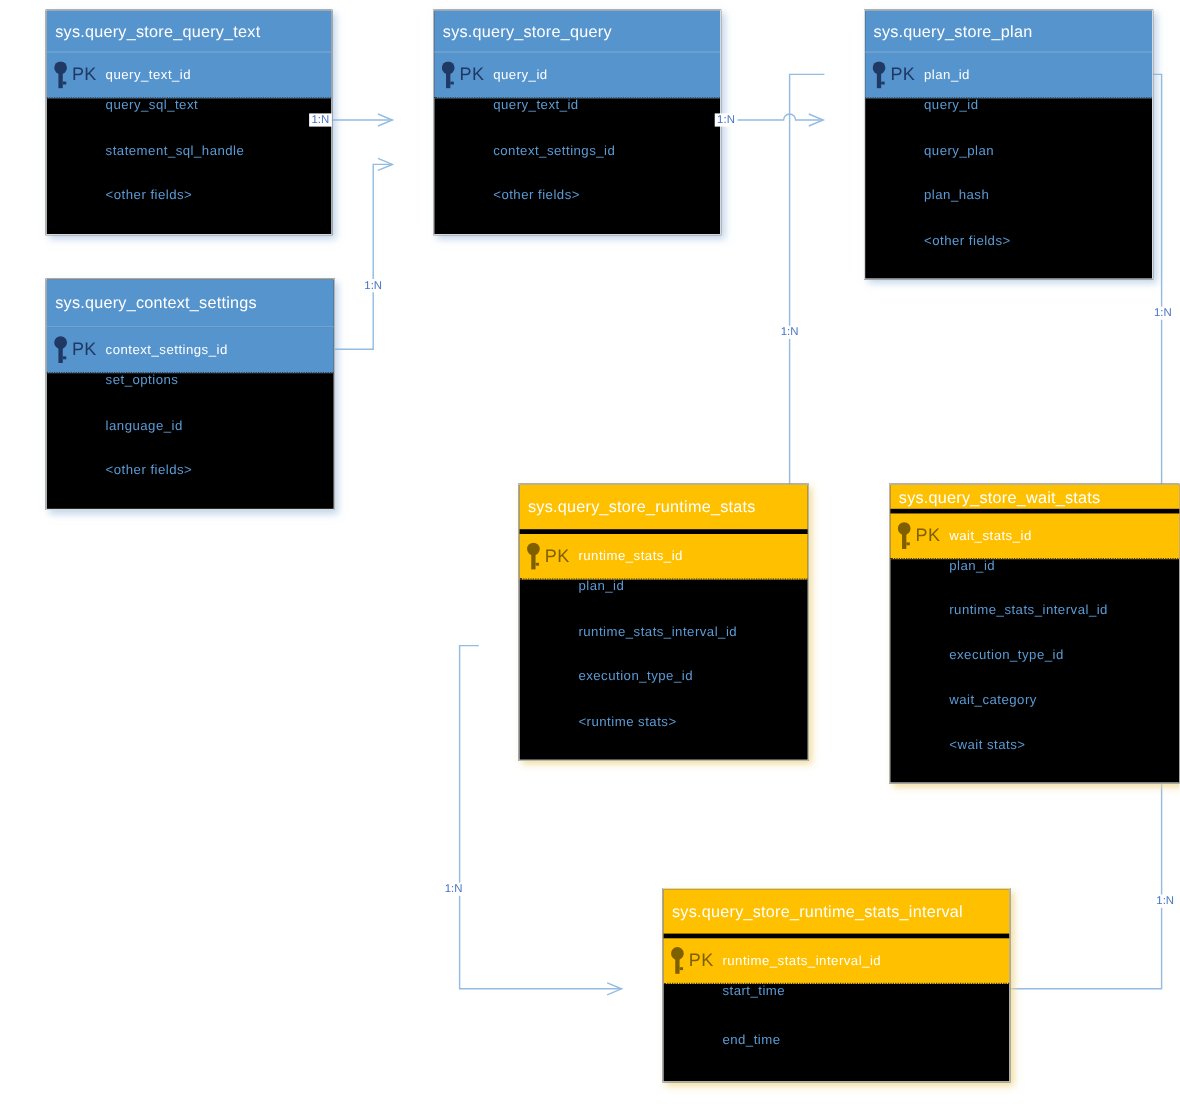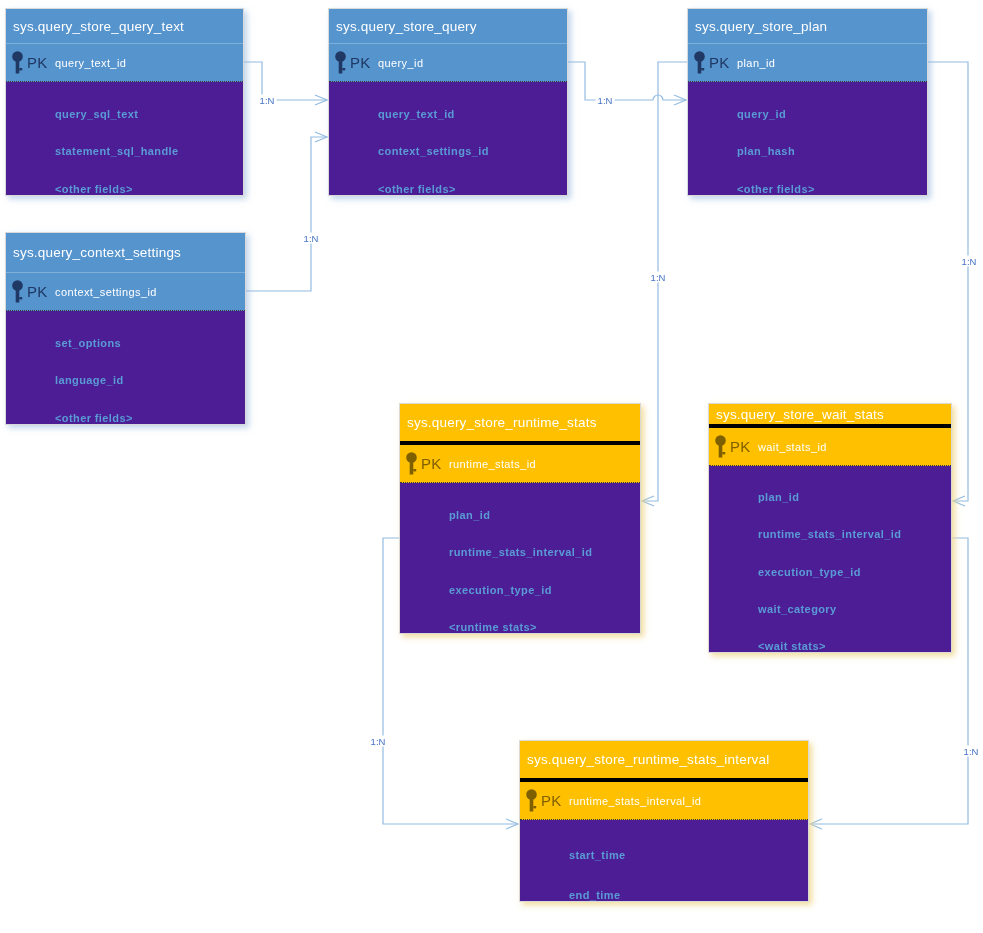--- a/index.html
+++ b/index.html
@@ -1,33 +1,33 @@
 <!DOCTYPE html>
 <html style="--blue: #5694CE; --orange: #FFC000; --fieldtext: #5B9BD5;"><head>
 <meta charset="utf-8">
 <style>
   html,body{margin:0;padding:0;background:#fff;}
   body{font-family:"Liberation Sans",sans-serif;}
   #canvas{position:relative;width:983px;height:933px;background:#fff;overflow:hidden;}
   #wires{position:absolute;left:0;top:0;z-index:1;}
-  .tbl{position:absolute;z-index:2;background:#4c1d95;border:1px solid #D9D9D9;box-sizing:border-box;}
+  .tbl{position:absolute;z-index:2;background:#000000;border:1px solid #D9D9D9;box-sizing:border-box;margin-left:33px;}
   .tbl.blue{box-shadow:3px 3px 6px rgba(142,178,217,.55);}
   .tbl.orange{box-shadow:3px 3px 6px rgba(238,215,140,.85);}
   .hdr{display:flex;align-items:center;padding-left:7px;color:#fff;font-size:13.5px;letter-spacing:.2px;box-sizing:border-box;}
   .blue .hdr{background:var(--blue);border-bottom:1px solid #7FAFD9;}
   .orange .hdr{background:var(--orange);border-bottom:4px solid #000000;}
   .pkrow{position:relative;display:flex;align-items:center;border-bottom:1px dotted #3a3a3a;box-sizing:border-box;}
   .blue .pkrow{background:var(--blue);}
   .orange .pkrow{background:var(--orange);}
   .keyicon{margin-left:6px;margin-right:3px;flex:0 0 auto;}
   .pk-badge{font-size:15px;letter-spacing:.3px;}
   .blue .pk-badge{color:#1F3864;}
   .orange .pk-badge{color:#7F6000;}
   .pk-field{position:absolute;left:49px;color:#fff;font-size:11px;letter-spacing:.4px;white-space:nowrap;}
-  .frow{display:flex;align-items:flex-end;font-weight:bold;}
+  .frow{display:flex;align-items:flex-start;}
   .frow span{margin-left:49px;color:var(--fieldtext);font-size:11px;letter-spacing:.4px;white-space:nowrap;}
   .wire-label{position:absolute;z-index:3;transform:translate(-50%,-50%);background:#fff;color:#4472C4;font-size:9.5px;padding:0 2px;line-height:11px;}
 </style>
 </head>
 <body>
 
 <div id="canvas">
   <svg id="wires" width="983" height="933" viewBox="0 0 983 933">
       <path d="M244 62 H262 V100 H327" fill="none" stroke="#94BCE2" stroke-width="1.2"></path>
       <polyline points="315,95 327,100 315,105" fill="none" stroke="#94BCE2" stroke-width="1.2"></polyline>
@@ -101,20 +101,23 @@
             <rect x="3.7" y="9.5" width="3.6" height="13" fill="#1F3864"></rect>
             <rect x="7.3" y="17" width="2.9" height="2.4" fill="#1F3864"></rect>
           </svg>
           <span class="pk-badge">PK</span>
           <span class="pk-field">plan_id</span>
         </div>
         <div class="frow" style="height:37.5px">
           <span>query_id</span>
         </div>
         <div class="frow" style="height:37.5px">
+          <span>query_plan</span>
+        </div>
+        <div class="frow" style="height:37.5px">
           <span>plan_hash</span>
         </div>
         <div class="frow" style="height:37.5px">
           <span>&lt;other fields&gt;</span>
         </div>
       </div>
       <div class="tbl blue" style="left: 5px; top: 232px; width: 241px;">
         <div class="hdr" style="height:40px">
           <span>sys.query_context_settings</span>
         </div>

